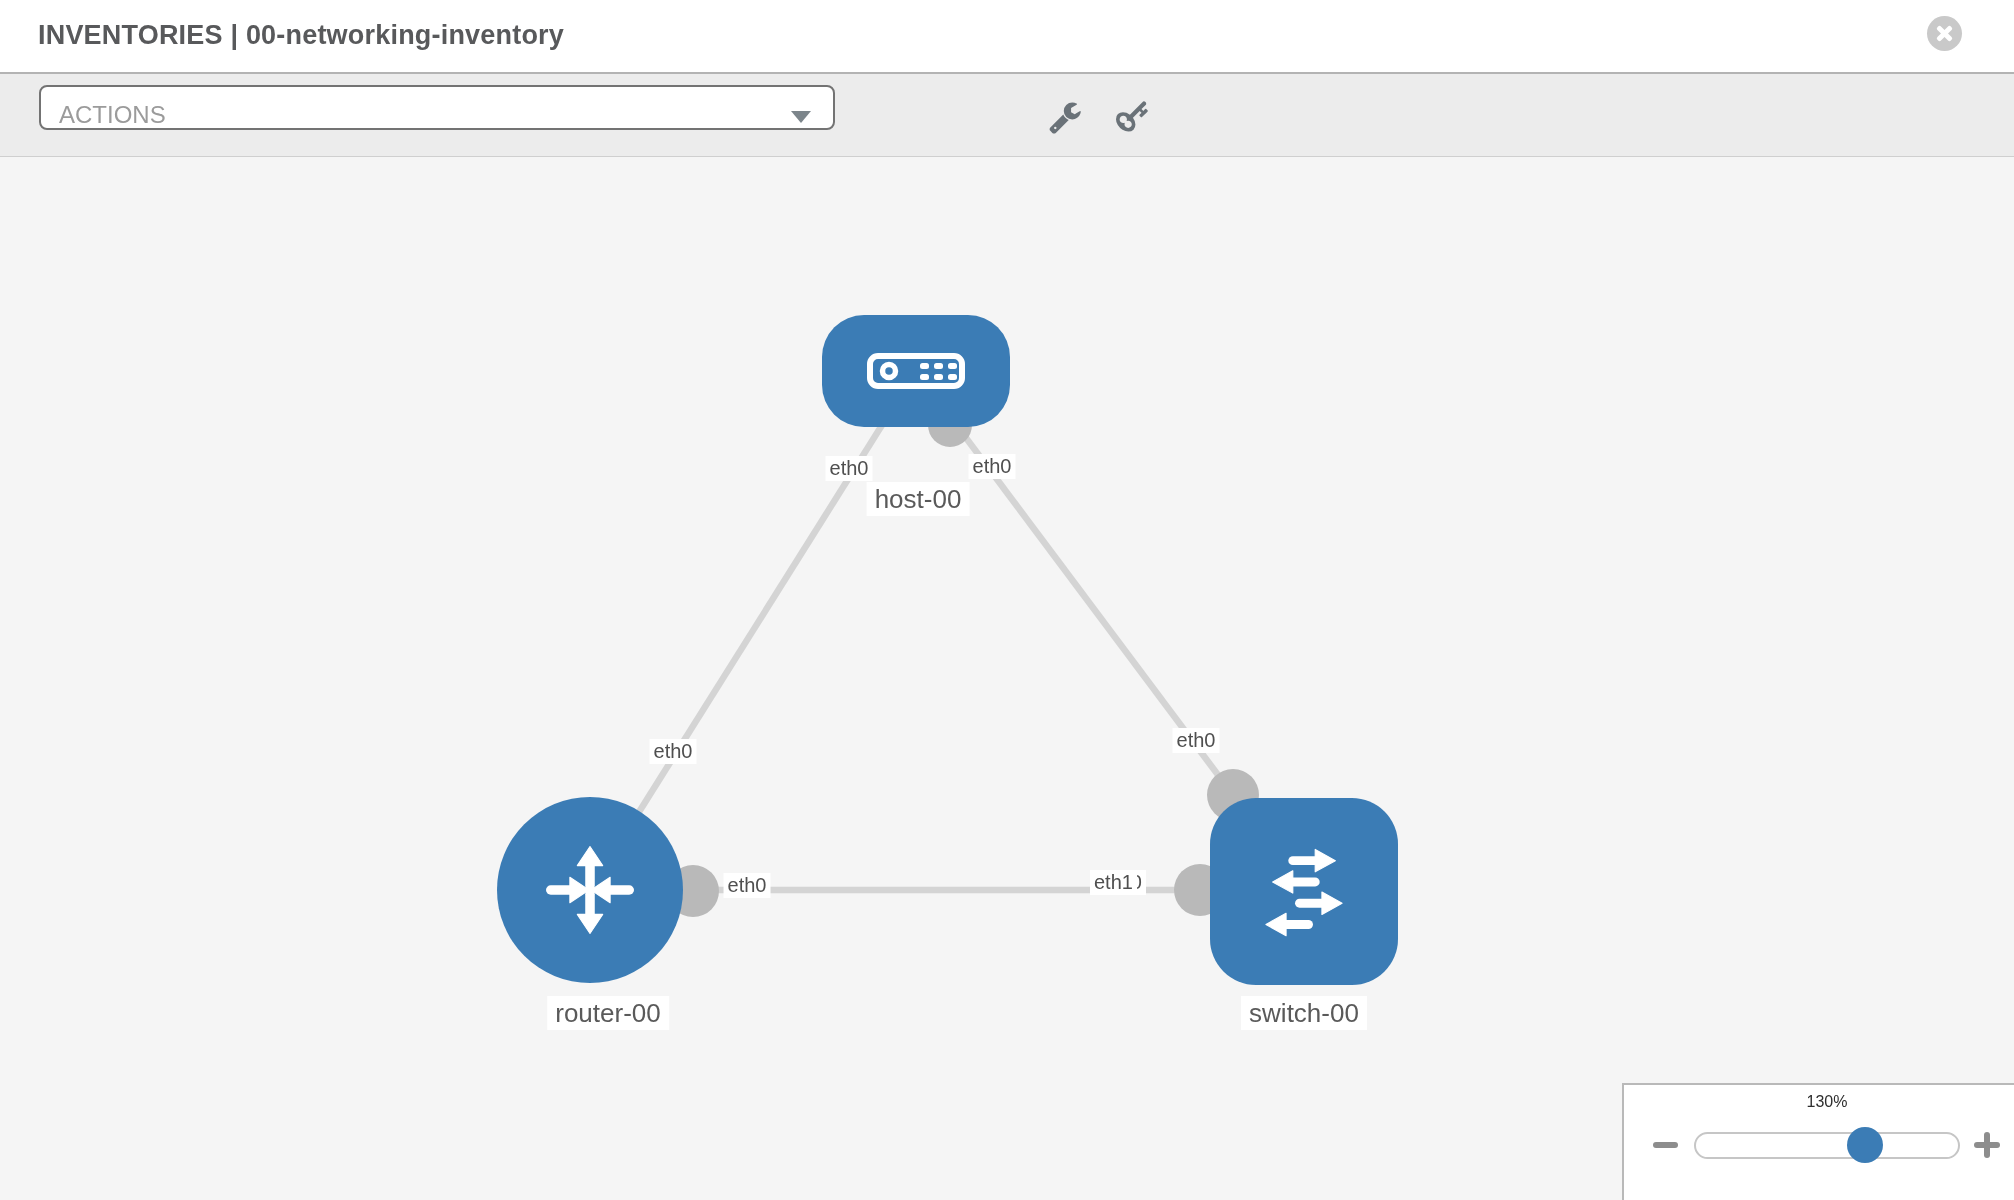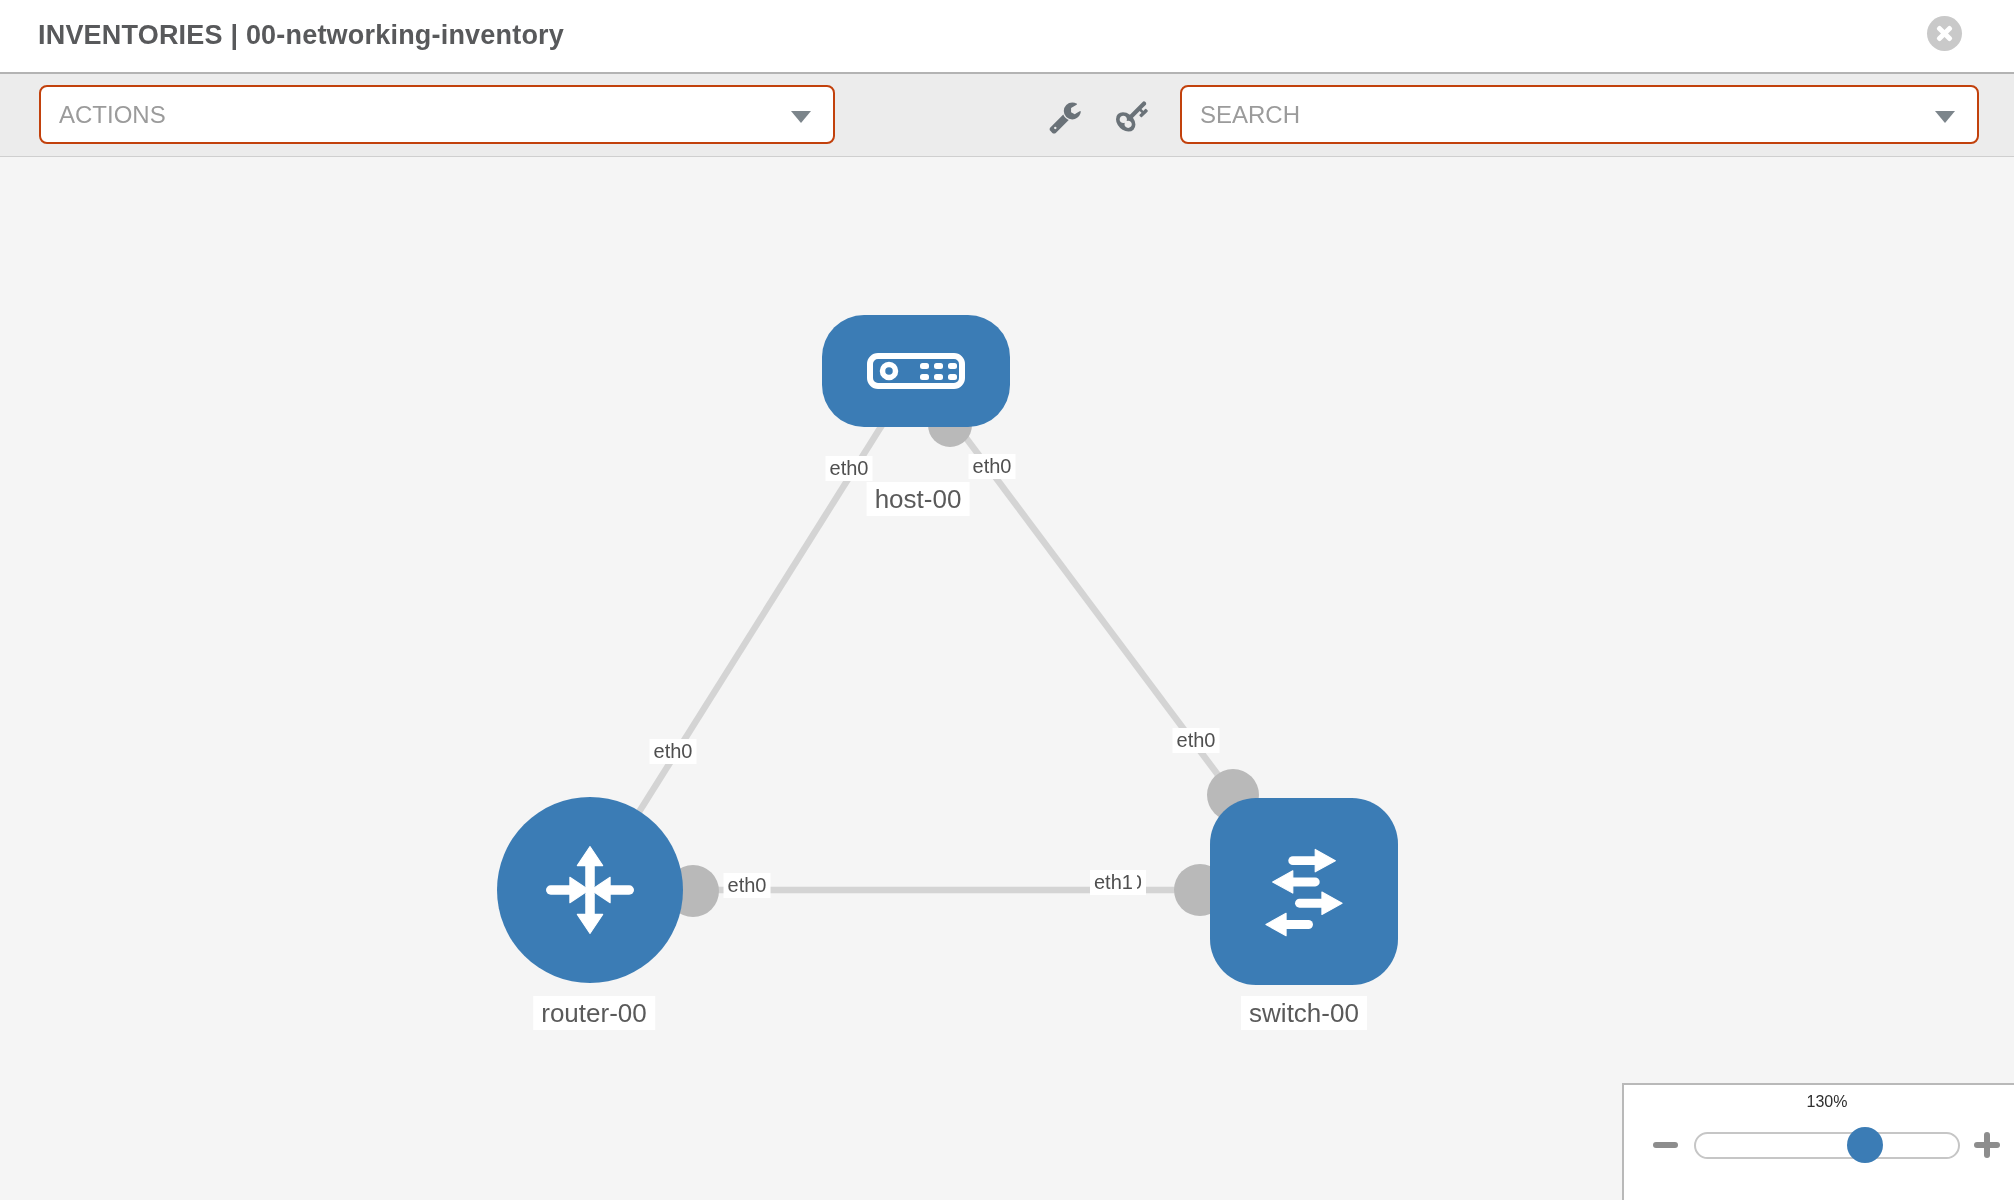--- a/index.html
+++ b/index.html
@@ -10,21 +10,21 @@
   
   .header { position:absolute; left:0; top:0; width:2014px; height:72px; background:#fff; }
   .title { position:absolute; left:38px; top:0; line-height:70px; font-size:27px; font-weight:bold; color:#58595b; letter-spacing:.2px; }
   .close-btn { position:absolute; left:1927px; top:16px; width:35px; height:35px; border-radius:50%; background:#c9c9c9; cursor:pointer; }
   .close-btn .xbar { position:absolute; left:8px; top:15px; width:19px; height:5px; background:#fff; border-radius:2px; }
   .close-btn .xbar.a { transform:rotate(45deg); }
   .close-btn .xbar.b { transform:rotate(-45deg); }
 
   
   .toolbar { position:absolute; left:0; top:72px; width:2014px; height:85px; background:#ececec; border-top:2px solid #b3b3b3; border-bottom:1px solid #cfcfcf; }
-  .select-box { position:absolute; top:11px; height:59px; background:#fff; border:2px solid #c2410c; border-radius:8px; cursor:pointer; }
+  .select-box { position:absolute; top:11px; height:45px; background:#fff; border:2px solid #737373; border-radius:8px; cursor:pointer; }
   .select-box .sel-label { position:absolute; left:18px; top:0; line-height:55px; font-size:24px; color:#9b9b9b; }
   .caret { position:absolute; right:22px; top:24px; width:0; height:0; border-left:10px solid transparent; border-right:10px solid transparent; border-top:12px solid #7c858b; }
   .tool-icon { position:absolute; top:26px; width:34px; height:34px; cursor:pointer; }
   .tool-icon svg { width:34px; height:34px; fill:#6a7278; }
 
   
   .canvas { position:absolute; left:0; top:157px; width:2014px; height:1043px; background:#f5f5f5; }
   .links-svg { position:absolute; left:0; top:0; width:2014px; height:1043px; }
 
   .node { position:absolute; background:#3b7cb5; display:flex; align-items:center; justify-content:center; cursor:pointer; z-index:2; }
@@ -74,24 +74,20 @@
         </svg>
     </div>
     <div class="tool-icon" style="left:1116px;">
       <svg viewBox="0 0 1792 1792">
           <g transform="scale(1,-1) translate(0,-1792)">
             <path d="M832 512q0-80-56-136t-136-56-136 56-56 136q0 42 19 83-41-19-83-19-80 0-136 56t-56 136 56 136 136 56 136-56 56-136q0-42-19-83 41 19 83 19 80 0 136-56t56-136zm851 704q0 17-49 66t-66 49q-9 0-28.5-16t-36.5-33-38.5-40-24.5-26l-96 96 220 220q28 28 28 68 0 42-39 81t-81 39q-40 0-68-28l-671-671q-176 131-365 131-163 0-265.5-102.5t-102.5-265.5q0-160 95-313t248-248 313-95q163 0 265.5 102.5t102.5 265.5q0 189-131 365l355 355 96-96q-3-3-26-24.5t-40-38.5-33-36.5-16-28.5q0-17 49-66t66-49q13 0 23 10 6 6 46 44.5t82 79.5 86.5 86 73 78 28.5 41z"></path>
           </g>
         </svg>
     </div>
 
-    <div class="select-box" style="left:1180px; width:799px;">
-      <span class="sel-label">SEARCH</span>
-      <span class="caret"></span>
-    </div>
   </div>
 
   <div class="canvas">
 
     <svg class="links-svg">
 
       <line x1="916" y1="214" x2="590" y2="733" stroke="#d4d4d4" stroke-width="6.5"></line>
       <line x1="916" y1="214" x2="1233" y2="638" stroke="#d4d4d4" stroke-width="6.5"></line>
       <line x1="590" y1="733" x2="1304" y2="733" stroke="#d4d4d4" stroke-width="6.5"></line>
 
@@ -134,21 +130,21 @@
         <line x1="60" y1="41" x2="38" y2="41" stroke-width="8"></line>
         <polygon points="22,41 40,31 40,51"></polygon>
         <line x1="46" y1="60" x2="68" y2="60" stroke-width="8"></line>
         <polygon points="84,60 66,50 66,70"></polygon>
         <line x1="54" y1="79" x2="32" y2="79" stroke-width="8"></line>
         <polygon points="16,79 34,69 34,89"></polygon>
       </svg>
     </div>
 
     <div class="node-label" style="left:918px;  top:285px;margin-top:40px;">host-00</div>
-    <div class="node-label" style="left:594px;  top:839px;">router-00</div>
+    <div class="node-label" style="left:608px;  top:839px;">router-00</div>
     <div class="node-label" style="left:1304px; top:839px;">switch-00</div>
 
     <div class="eth-label eth-center" style="left:849px;  top:299px;">eth0</div>
     <div class="eth-label eth-center" style="left:992px;  top:297px;">eth0</div>
     <div class="eth-label eth-center" style="left:673px;  top:582px;">eth0</div>
     <div class="eth-label eth-center" style="left:1196px; top:571px;">eth0</div>
     <div class="eth-label eth-center" style="left:747px;  top:716px;">eth0</div>
     <div class="eth-label" style="left:1099px; top:713px;">eth0</div>
     <div class="eth-label" style="left:1090px; top:713px;">eth1</div>
 

